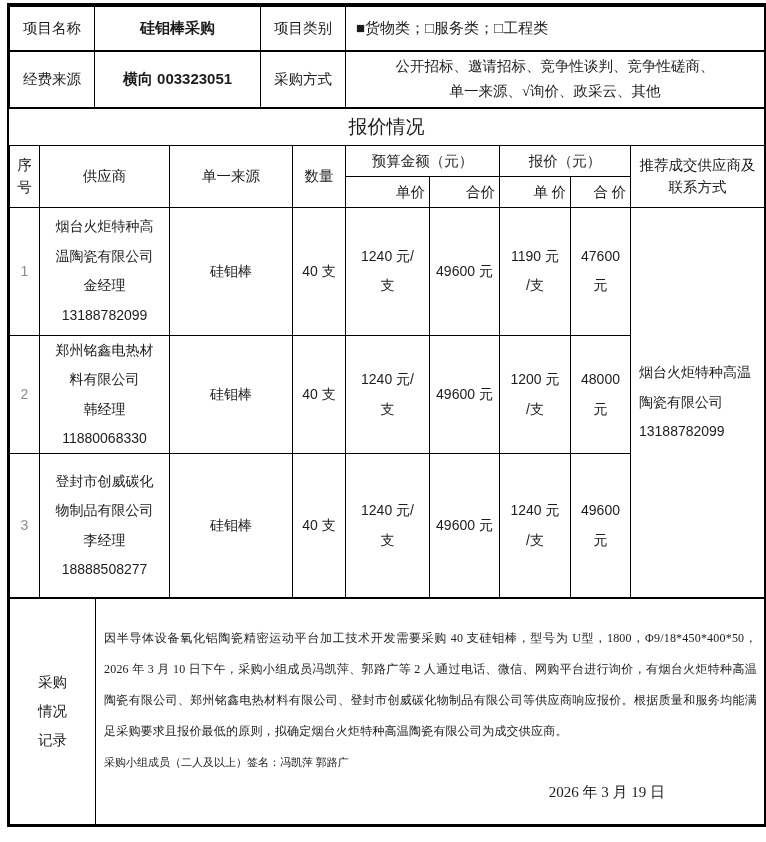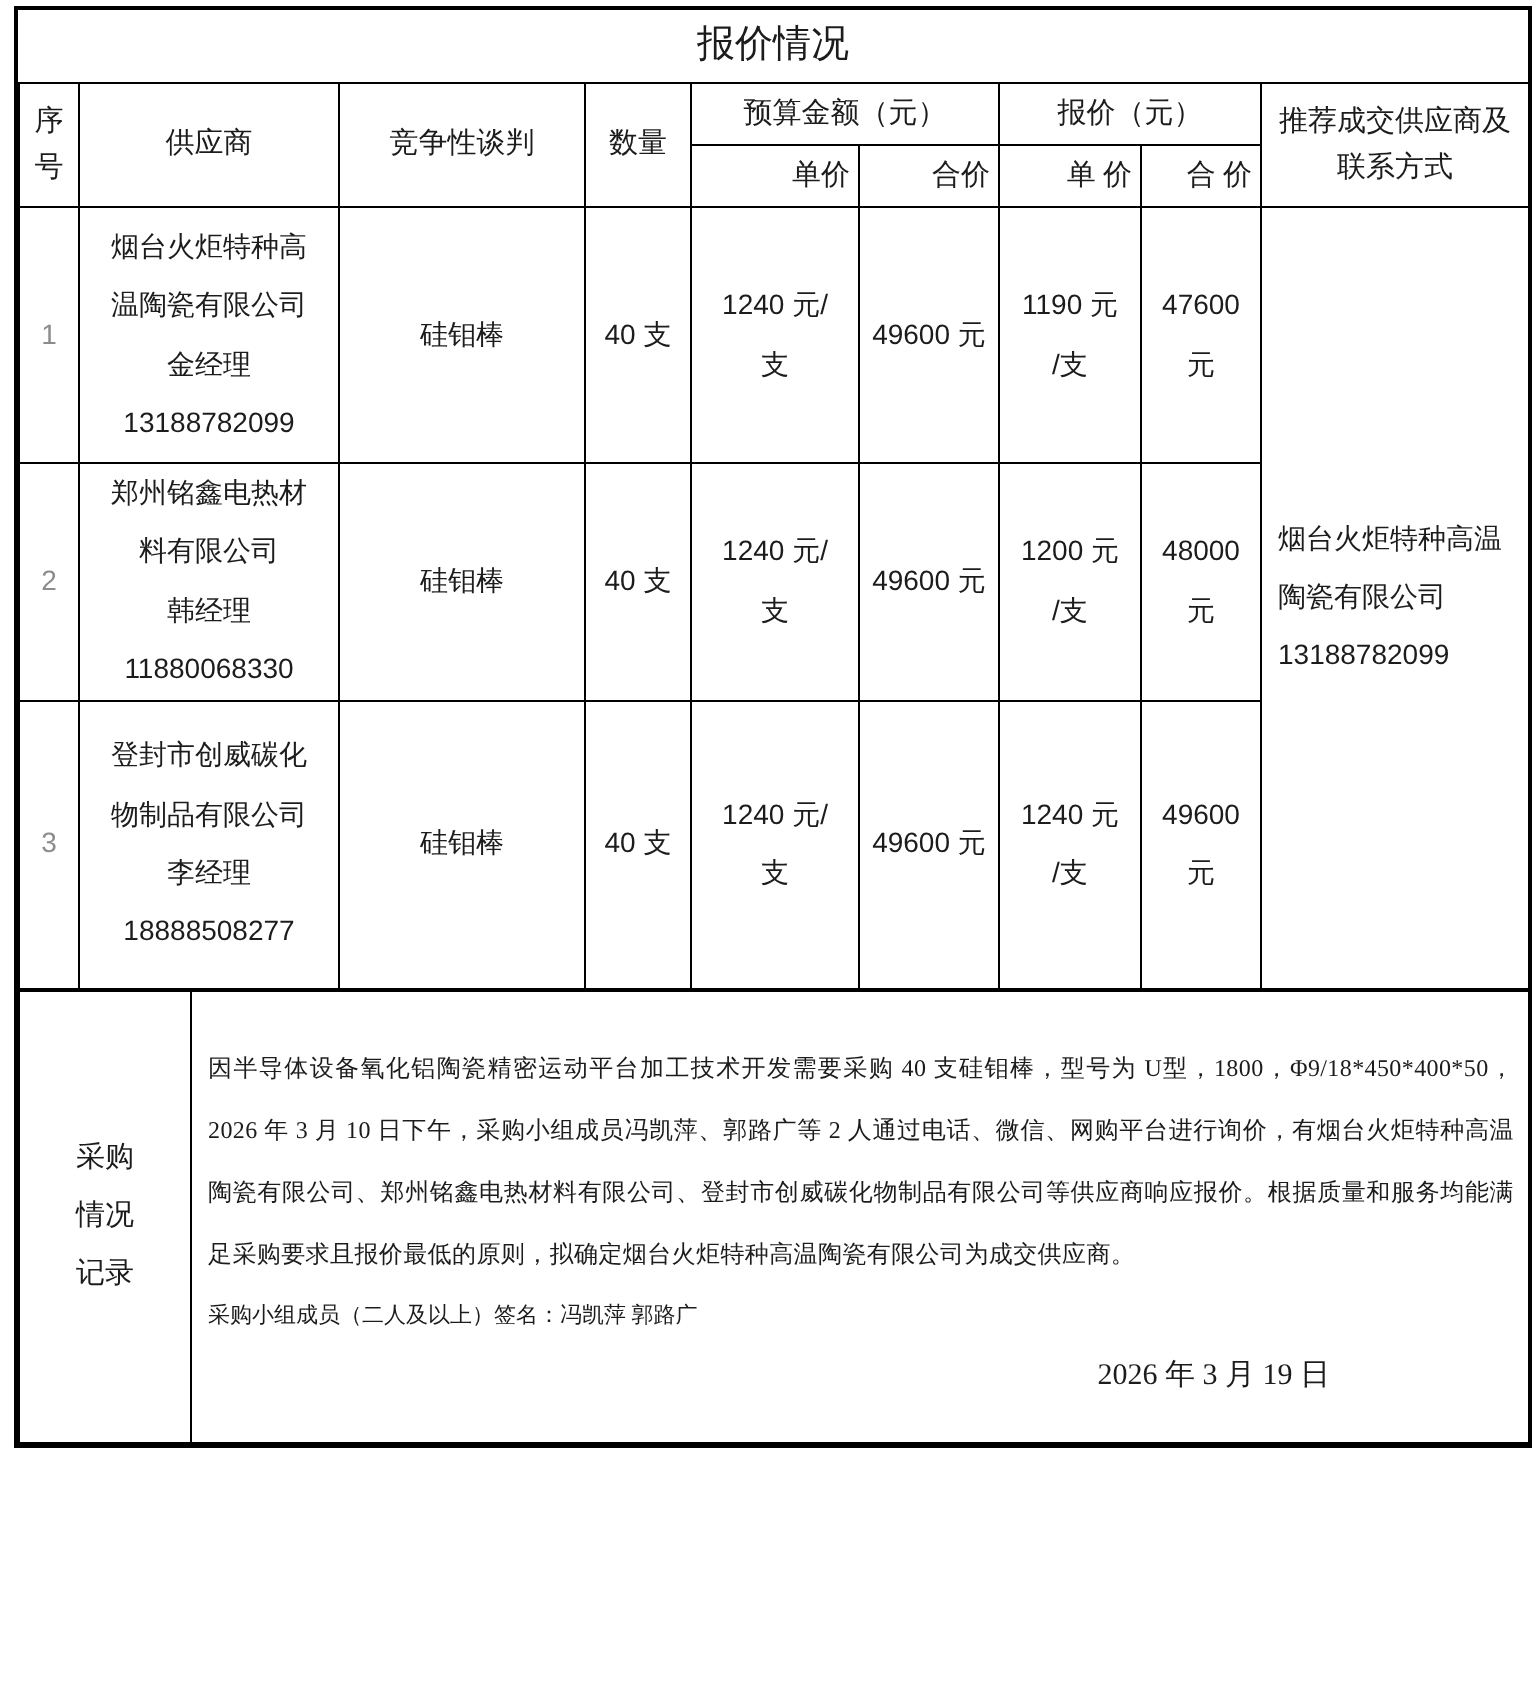--- a/index.html
+++ b/index.html
@@ -118,20 +118,33 @@
   <table class="info-table">
     <colgroup>
       <col style="width:85px">
         <col style="width:166px">
         <col style="width:85px">
       <col style="width:117px">
         <col style="width:85px">
         <col style="width:217px">
     </colgroup>
     <tbody>
+    <tr class="row2">
+      <td>项目名称</td>
+      <td class="sans bold info-val">硅钼棒采购</td>
+      <td>项目类别</td>
+      <td class="category-cell" colspan="3">■货物类；□服务类；□工程类</td>
+    </tr>
+    <tr class="row3">
+      <td>经费来源</td>
+      <td class="sans bold info-val">横向 003323051</td>
+      <td>采购方式</td>
+      <td class="method-cell" colspan="3">公开招标、邀请招标、竞争性谈判、竞争性磋商、
+单一来源、√询价、政采云、其他</td>
+    </tr>
   </tbody>
     </table>
 
   <div class="title-bar">报价情况</div>
 
   <table class="quote-table">
     <colgroup>
       <col style="width:30px">
         <col style="width:130px">
         <col style="width:123px">
@@ -139,21 +152,21 @@
         <col style="width:84px">
         <col style="width:70px">
       <col style="width:71px">
         <col style="width:60px">
         <col style="width:134px">
     </colgroup>
     <tbody>
         <tr class="hdr hdr-top">
       <td rowspan="2">序号</td>
       <td rowspan="2">供应商</td>
-      <td rowspan="2">竞争性谈判</td>
+      <td rowspan="2">单一来源</td>
       <td rowspan="2">数量</td>
       <td colspan="2">预算金额（元）</td>
       <td colspan="2">报价（元）</td>
       <td rowspan="2">推荐成交供应商及联系方式</td>
     </tr>
     <tr class="hdr hdr-sub">
       <td>单价</td>
       <td>合价</td>
       <td>单 价</td>
       <td>合 价</td>

